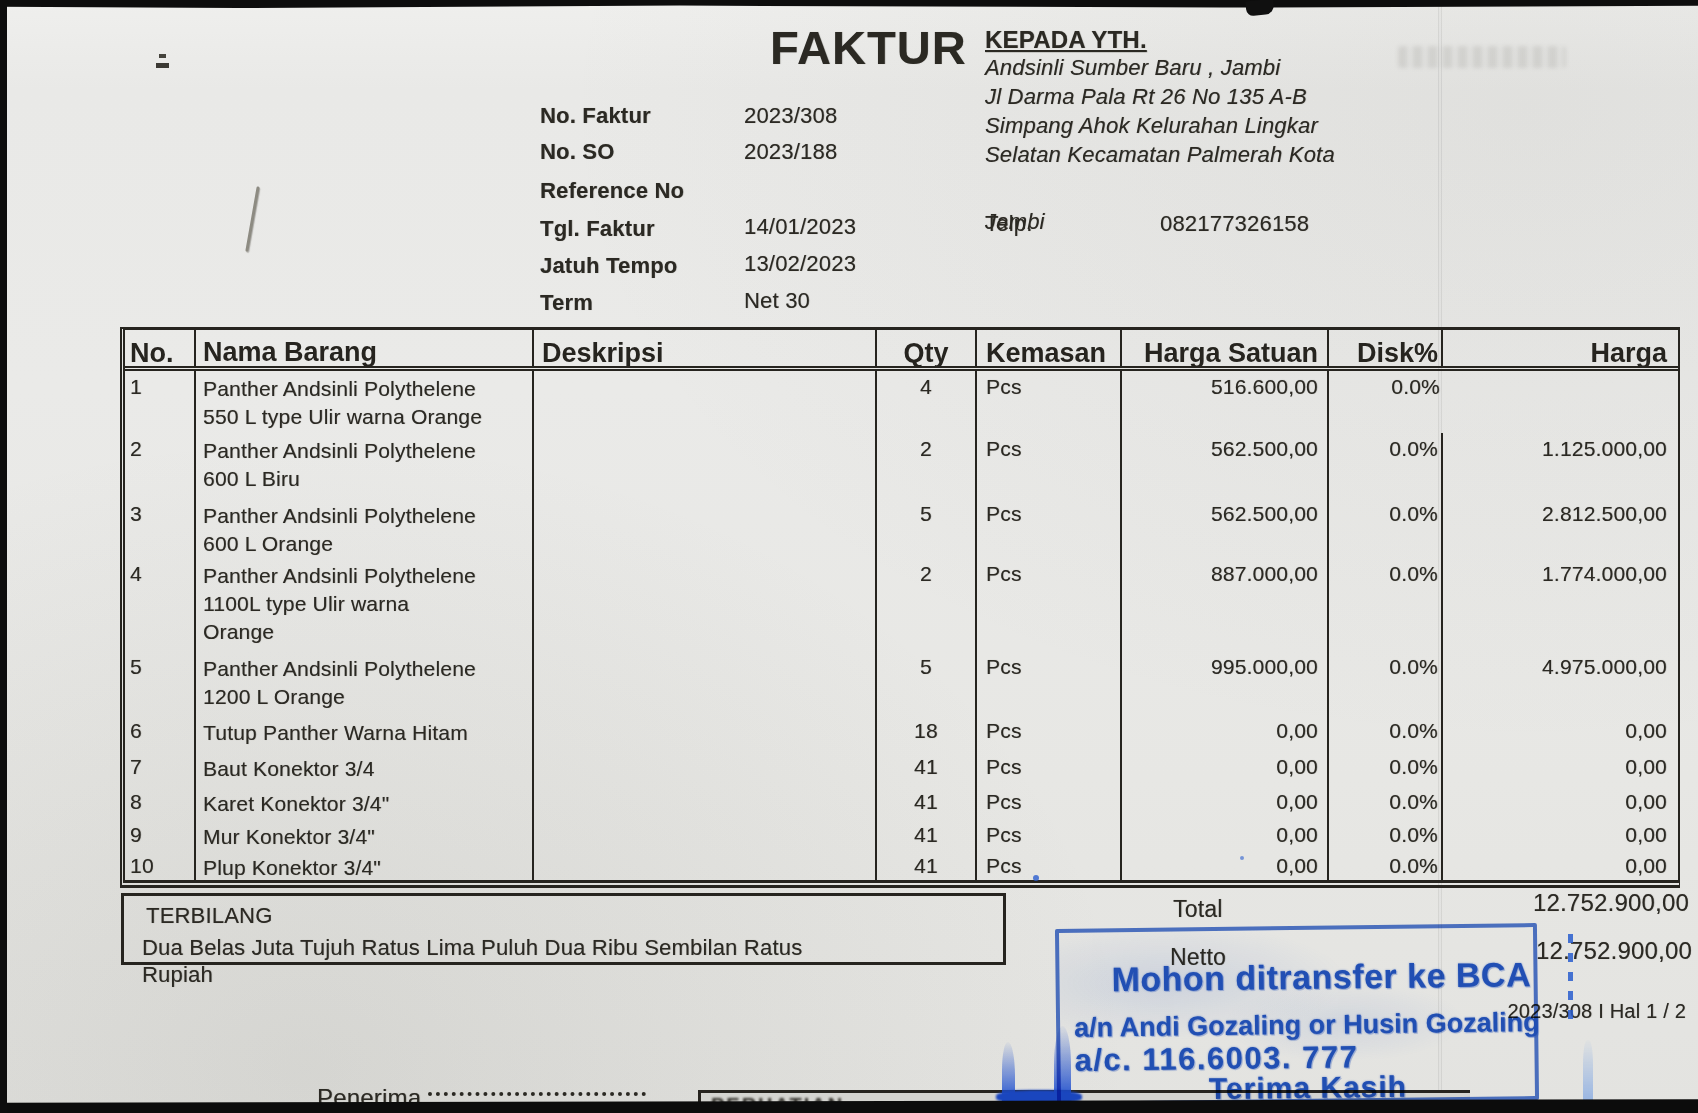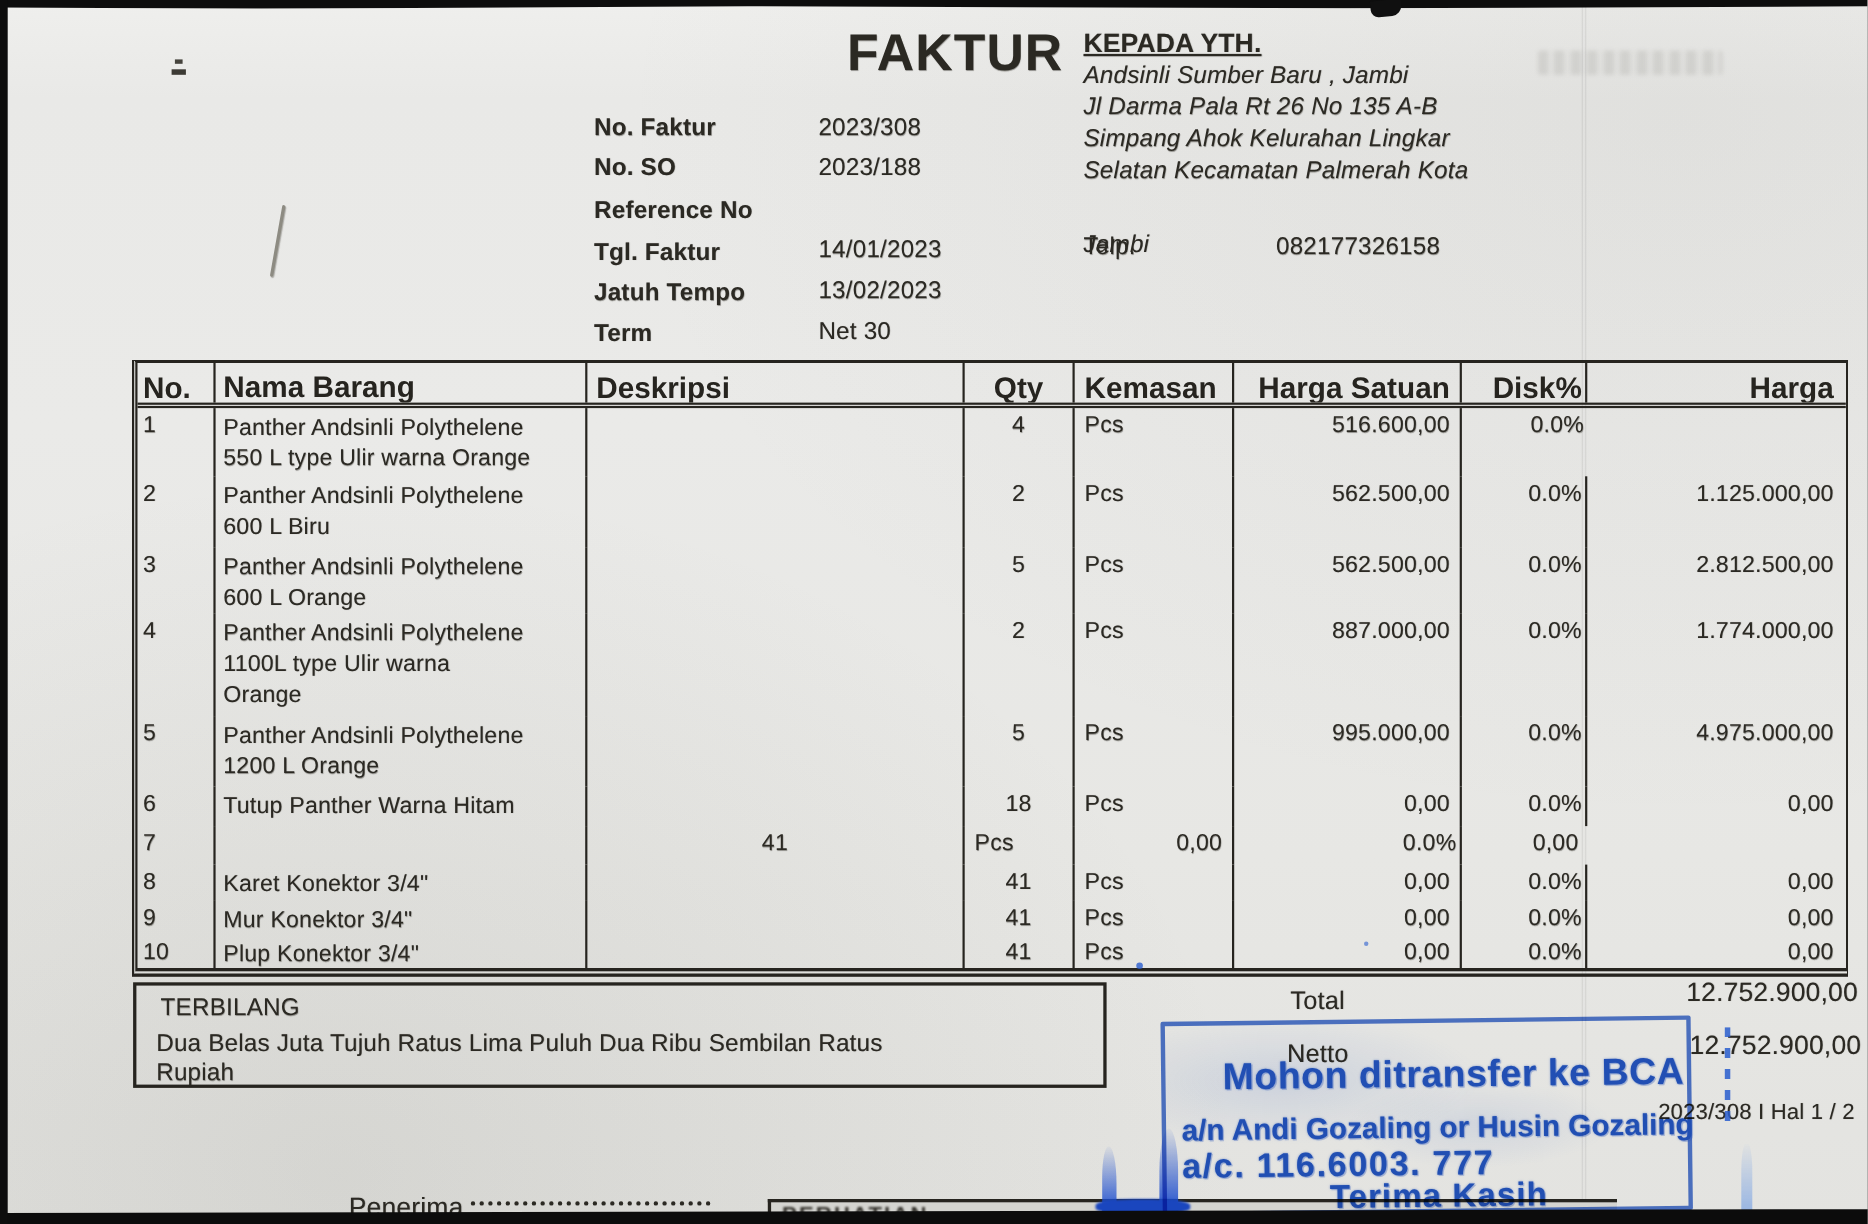--- a/index.html
+++ b/index.html
@@ -43,21 +43,21 @@
   .c-disk { text-align:right; padding-right:3px; }
   .c-jml  { text-align:right; padding-right:8px; }
   .nline { display:block; }
   .trow { }
 
   
   .sum-label { font-size:23px; }
   .sum-value { font-size:24px; }
 
   
-  .terb-box { position:absolute; left:121px; top:893px; width:885px; height:96px;
+  .terb-box { position:absolute; left:121px; top:893px; width:885px; height:72px;
     border:3px solid #26241f; }
   .terb-label { position:absolute; left:22px; top:7px; font-size:22px; }
   .terb-l1 { position:absolute; left:18px; top:39px; font-size:22px; white-space:nowrap; }
   .terb-l2 { position:absolute; left:18px; top:66px; font-size:22px; }
 
   
   .stamp { position:absolute; left:1056px; top:926px; width:482px; height:177px;
     border:4px solid rgba(40,90,204,.8); transform:rotate(-0.7deg);
     mix-blend-mode:multiply; border-radius:2px;
     background:
@@ -236,20 +236,23 @@
           </div>
           <div class="cell ink c-desc"></div>
           <div class="cell ink c-qty">18</div>
           <div class="cell ink c-kem">Pcs</div>
           <div class="cell ink c-harga">0,00</div>
           <div class="cell ink c-disk">0.0%</div>
           <div class="cell ink c-jml">0,00</div>
         </div>
         <div class="grid8 trow" style="height: 35px;">
           <div class="cell ink c-no">7</div>
+          <div class="cell ink c-name">
+            <span class="nline">Baut Konektor 3/4</span>
+          </div>
           <div class="cell ink c-desc"></div>
           <div class="cell ink c-qty">41</div>
           <div class="cell ink c-kem">Pcs</div>
           <div class="cell ink c-harga">0,00</div>
           <div class="cell ink c-disk">0.0%</div>
           <div class="cell ink c-jml">0,00</div>
         </div>
         <div class="grid8 trow" style="height: 33px;">
           <div class="cell ink c-no">8</div>
           <div class="cell ink c-name">

